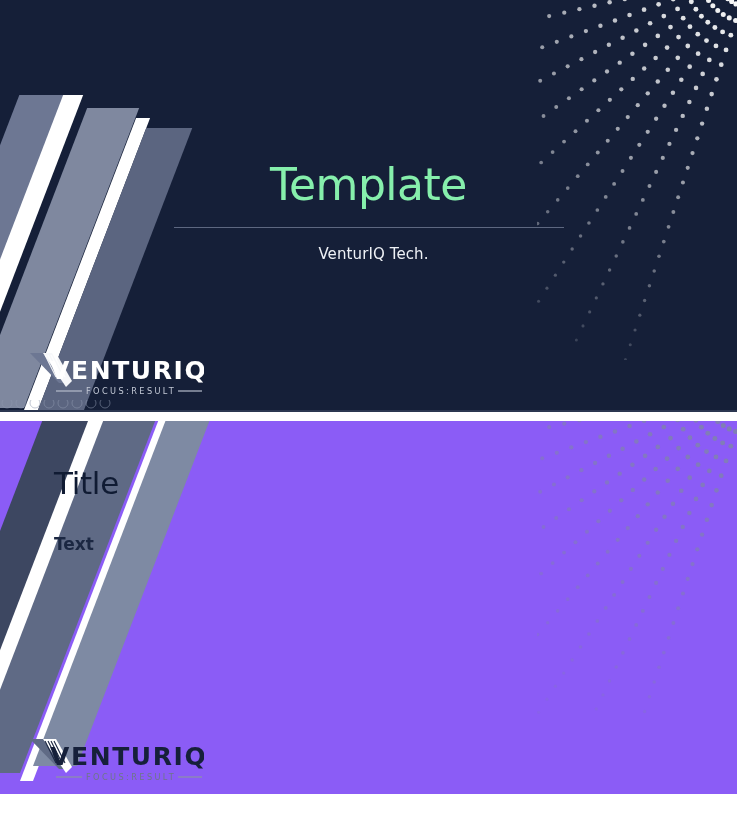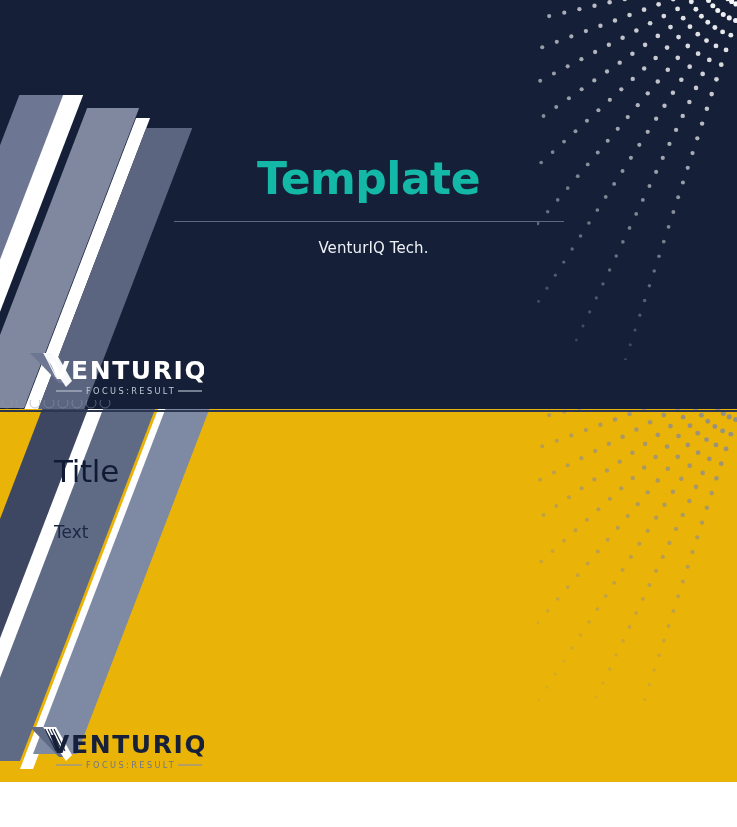--- a/index.html
+++ b/index.html
@@ -28,23 +28,23 @@
     left: 0;
     width: 737px;
     overflow: hidden;
   }
   .slide-title {
     top: 0;
     height: 411px;
     background: #151f38;
   }
   .slide-content {
-    top: 409px;
+    top: 421px;
     height: 373px;
-    background: #eab308;
+    background: #8b5cf6;
   }
   .slide-divider {
     position: absolute;
     left: 0;
     top: 410px;
     width: 737px;
     height: 2px;
     background: #2b3650;
     z-index: 40;
   }
@@ -161,27 +161,27 @@
 
   
   .title-block {
     position: absolute;
     left: 0;
     top: 148px;
     width: 737px;
     text-align: center;
   }
   .deck-title {
-    margin: 8px;
+    margin: 14px;
     font-family: "DejaVu Sans", sans-serif;
     font-size: 44px;
-    font-weight: 700;
+    font-weight: 400;
     letter-spacing: -0.5px;
     line-height: 1.06;
-    color: #14b8a6;
+    color: #86efac;
   }
   .title-rule {
     width: 390px;
     height: 1px;
     margin: 18px auto 0 auto;
     background: #5d6780;
   }
   .deck-subtitle {
     margin: 17px 0 0 10px;
     font-family: "DejaVu Sans", sans-serif;
@@ -203,21 +203,21 @@
     color: #101b33;
     letter-spacing: -0.3px;
   }
   .content-text {
     position: absolute;
     left: 54px;
     top: 113px;
     margin: 0;
     font-family: "DejaVu Sans", sans-serif;
     font-size: 17px;
-    font-weight: 400;
+    font-weight: 700;
     color: #1b2742;
   }
 
   
   .logo {
     position: absolute;
     left: 26px;
     width: 178px;
     height: 48px;
     z-index: 30;

